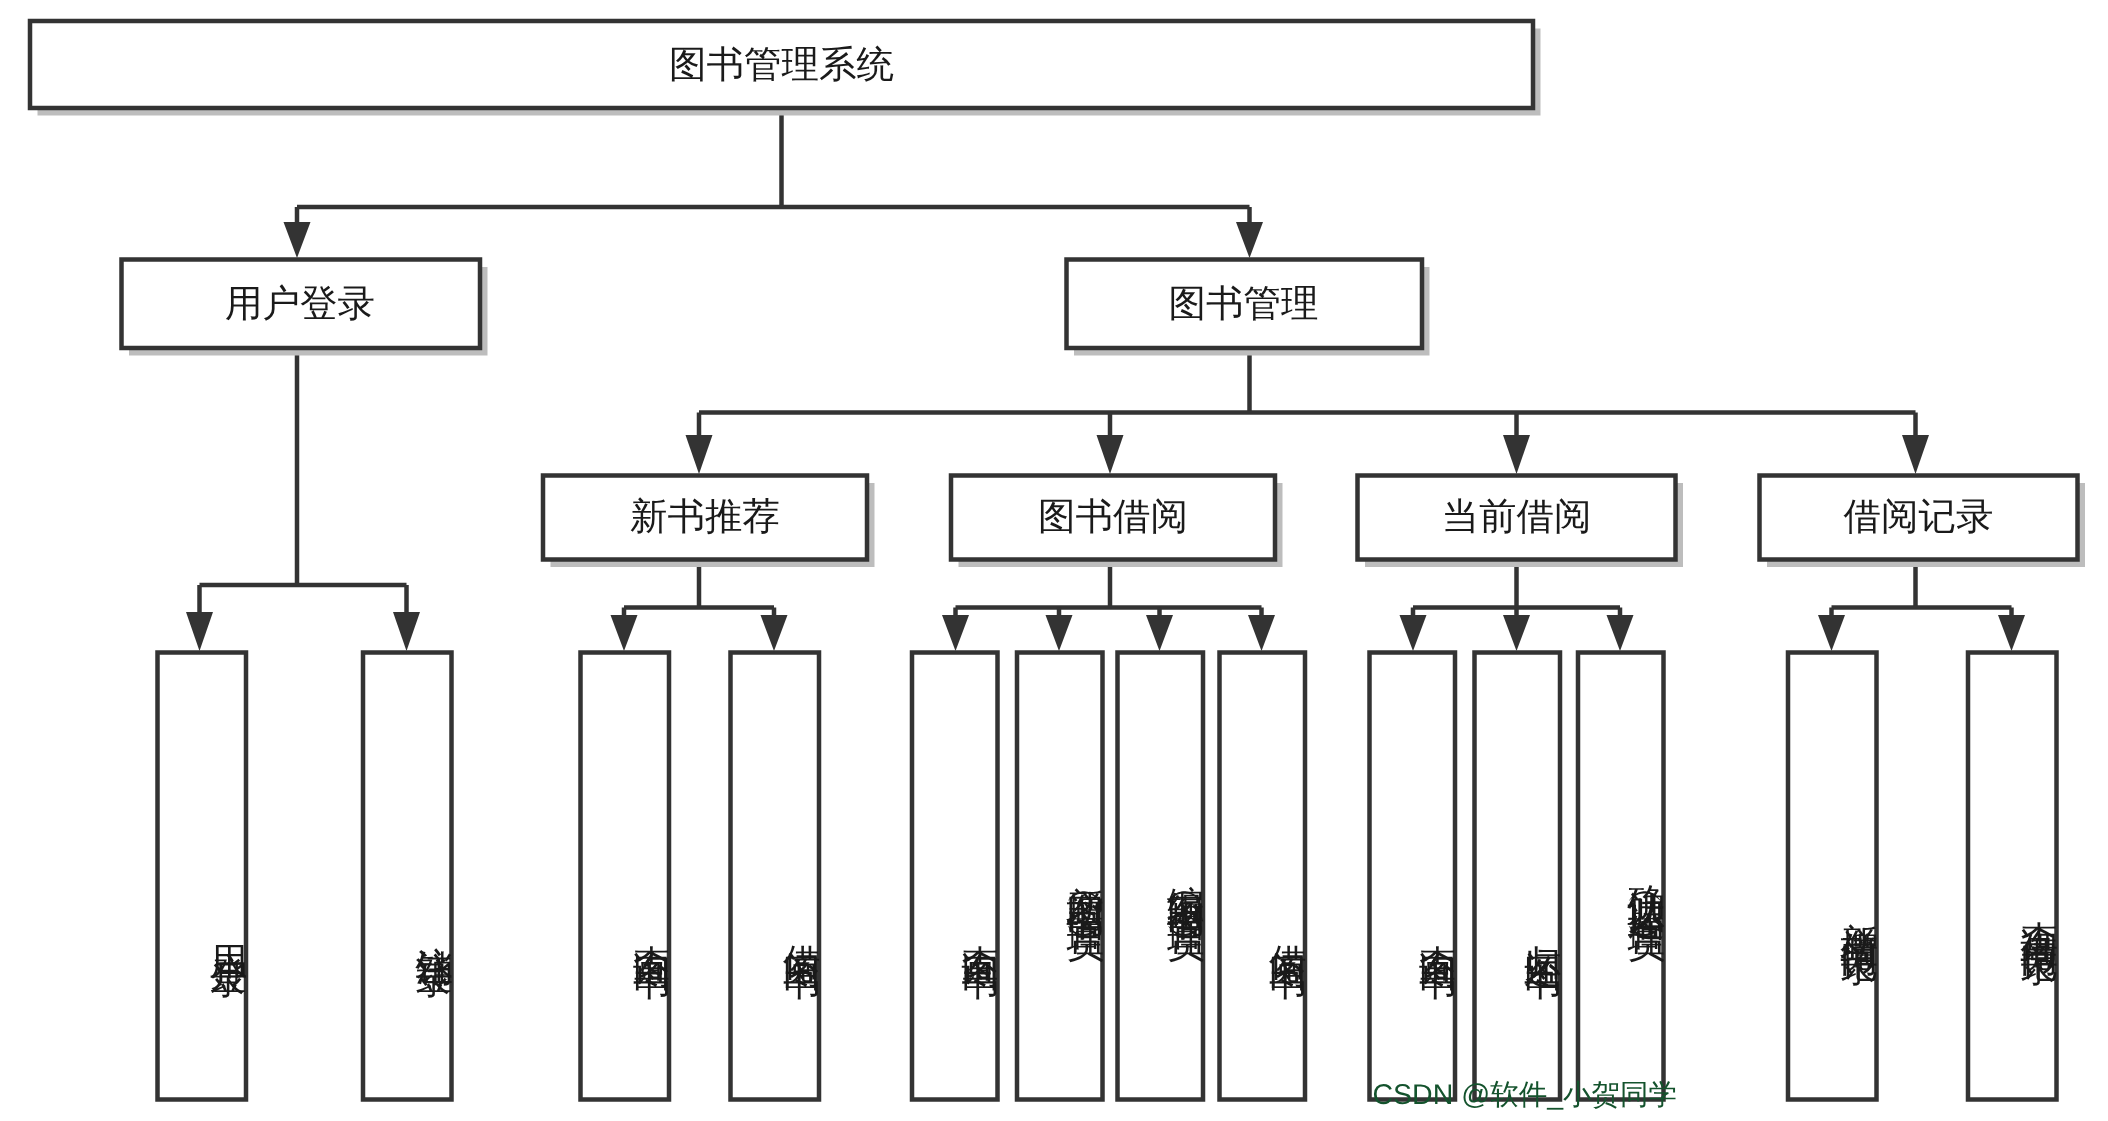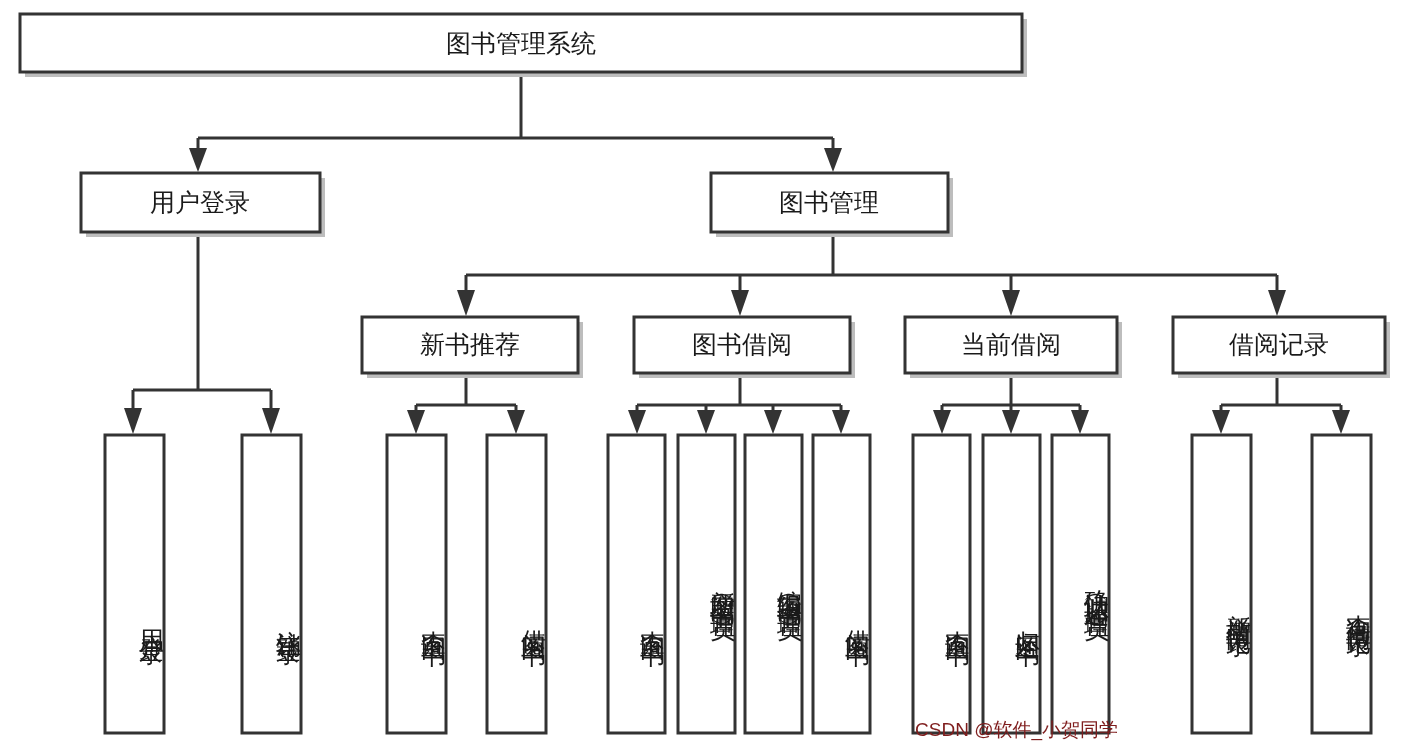--- a/index.html
+++ b/index.html
@@ -67,21 +67,21 @@
     align-items: flex-start;
     justify-content: center;
     pointer-events: none;
   }
   .watermark {
     position: absolute;
     right: 8px;
     bottom: 4px;
     font-family: "Liberation Sans", "DejaVu Sans", sans-serif;
     font-size: 19px;
-    color: #7f1d1d;
+    color: #14532d;
     white-space: pre;
   }
 </style>
 </head>
 <body>
 
 <div id="diagram-root">
 
   <svg id="flow-svg" viewBox="0 0 1405 747">
 

